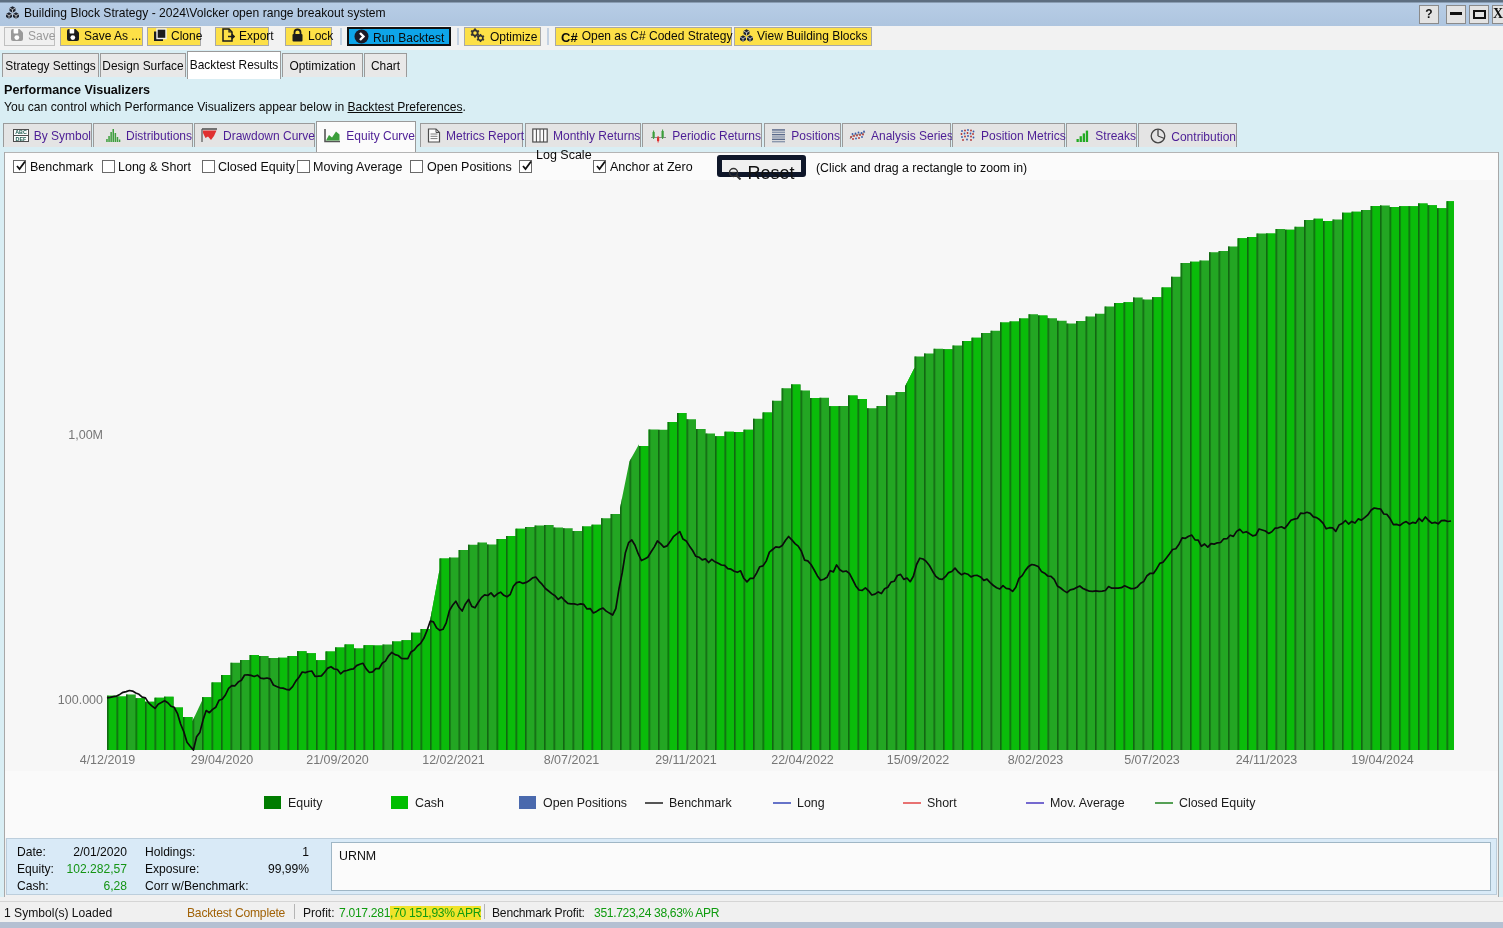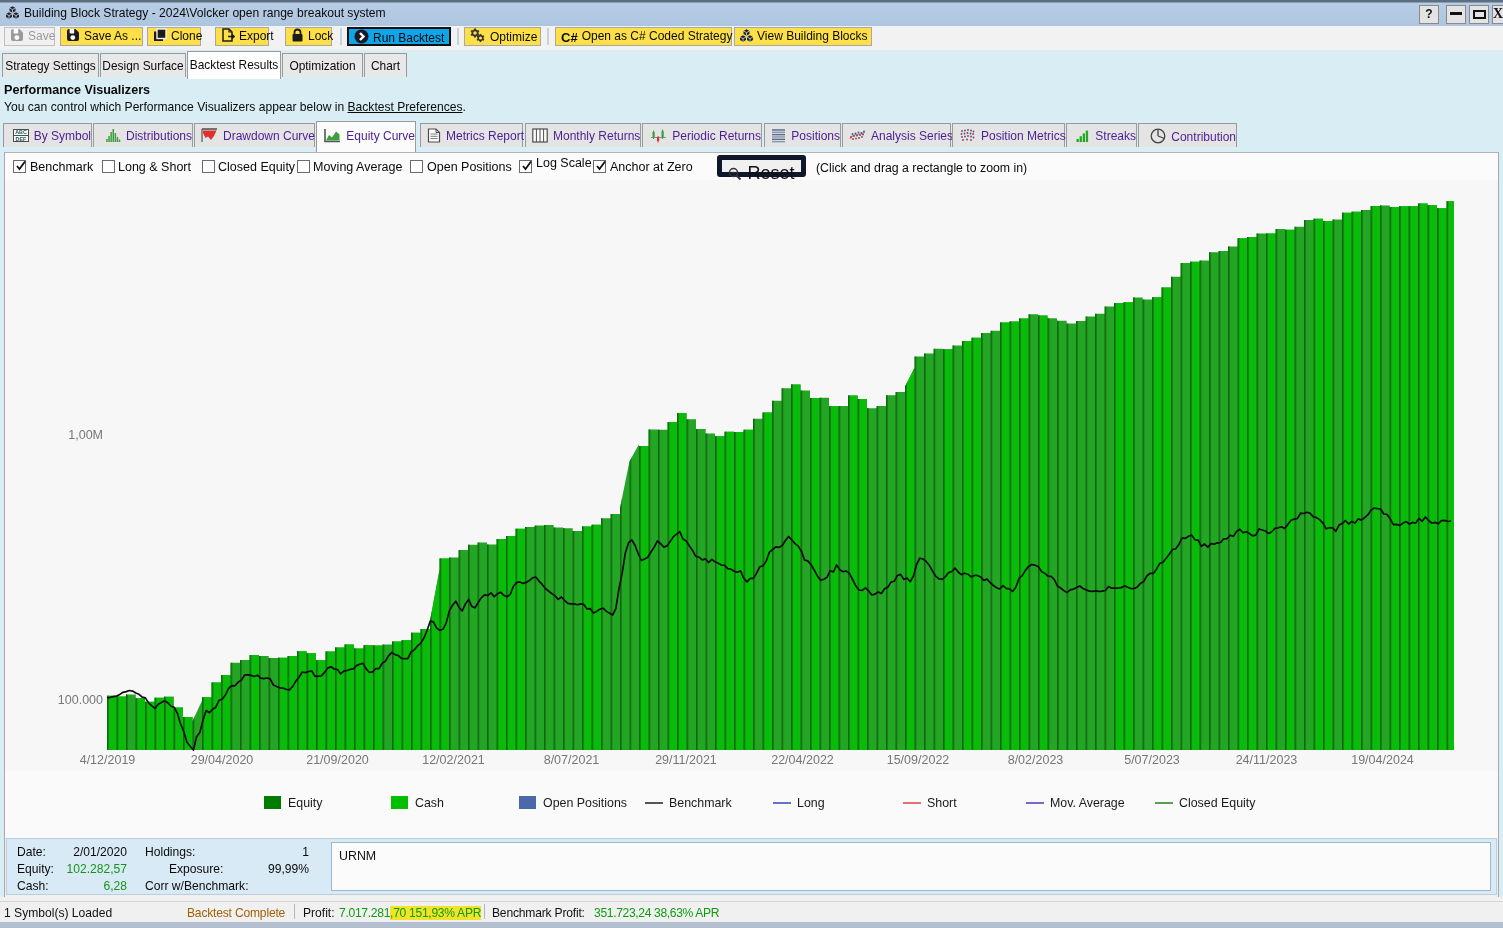--- a/index.html
+++ b/index.html
@@ -283,21 +283,21 @@
 <div class="abs cklab" style="left:218px;top:160px;">Closed Equity</div>
 <div class="abs ck" style="left:297px;top:160px;"></div>
 <div class="abs cklab" style="left:313px;top:160px;">Moving Average</div>
 <div class="abs ck" style="left:410px;top:160px;"></div>
 <div class="abs cklab" style="left:427px;top:160px;">Open Positions</div>
 <div class="abs ck" style="left:519px;top:160px;">
     <span class="ckmark"><svg width="12" height="12" viewBox="0 0 12 12">
         <path d="M2 6 L4.5 9 L10 1.5" fill="none" stroke="#111" stroke-width="1.8"></path>
       </svg></span>
   </div>
-<div class="abs cklab" style="left:536px;top:156px;">Log Scale</div>
+<div class="abs cklab" style="left:536px;top:148px;">Log Scale</div>
 <div class="abs ck" style="left:593px;top:160px;">
     <span class="ckmark"><svg width="12" height="12" viewBox="0 0 12 12">
         <path d="M2 6 L4.5 9 L10 1.5" fill="none" stroke="#111" stroke-width="1.8"></path>
       </svg></span>
   </div>
 <div class="abs cklab" style="left:610px;top:160px;">Anchor at Zero</div>
 <div class="abs" style="left:717px;top:155px;width:89px;height:22px;background:#f0f0f0;border:5px solid #0f172a;border-radius:3px;font-size:18px;text-align:center;padding-top:3px;"><svg width="14" height="14" viewBox="0 0 14 14" style="vertical-align:-2px">
       <circle cx="5.5" cy="5.5" r="4" fill="none" stroke="#333" stroke-width="1.5"></circle>
       <line x1="3.5" y1="5.5" x2="7.5" y2="5.5" stroke="#333" stroke-width="1.3"></line>
       <line x1="8.5" y1="8.5" x2="12.5" y2="12.5" stroke="#333" stroke-width="2"></line>
@@ -432,21 +432,21 @@
 
 <div class="abs" id="infopanel">
   <div class="inftxt" style="left:10px;top:6px;">Date:</div>
   <div class="infval" style="left:40px;top:6px;width:80px;">2/01/2020</div>
   <div class="inftxt" style="left:10px;top:23px;">Equity:</div>
   <div class="infval green" style="left:40px;top:23px;width:80px;">102.282,57</div>
   <div class="inftxt" style="left:10px;top:40px;">Cash:</div>
   <div class="infval green" style="left:40px;top:40px;width:80px;">6,28</div>
   <div class="inftxt" style="left:138px;top:6px;">Holdings:</div>
   <div class="infval" style="left:222px;top:6px;width:80px;">1</div>
-  <div class="inftxt" style="left:138px;top:23px;margin-left:24px;">Exposure:</div>
+  <div class="inftxt" style="left:138px;top:23px;">Exposure:</div>
   <div class="infval" style="left:222px;top:23px;width:80px;">99,99%</div>
   <div class="inftxt" style="left:138px;top:40px;">Corr w/Benchmark:</div>
   <div id="urnmbox">URNM</div>
 </div>
 
 <div class="abs" id="statusbar"></div>
 <div class="abs sttxt" style="left:4px;top:906px;">1 Symbol(s) Loaded</div>
 <div class="abs sttxt green" style="left:187px;top:906px;color:#a16207;letter-spacing:-0.2px;">Backtest Complete</div>
 <div class="abs stsep" style="left:294px;top:904px;"></div>
 <div class="abs sttxt" style="left:303px;top:906px;">Profit:</div>

